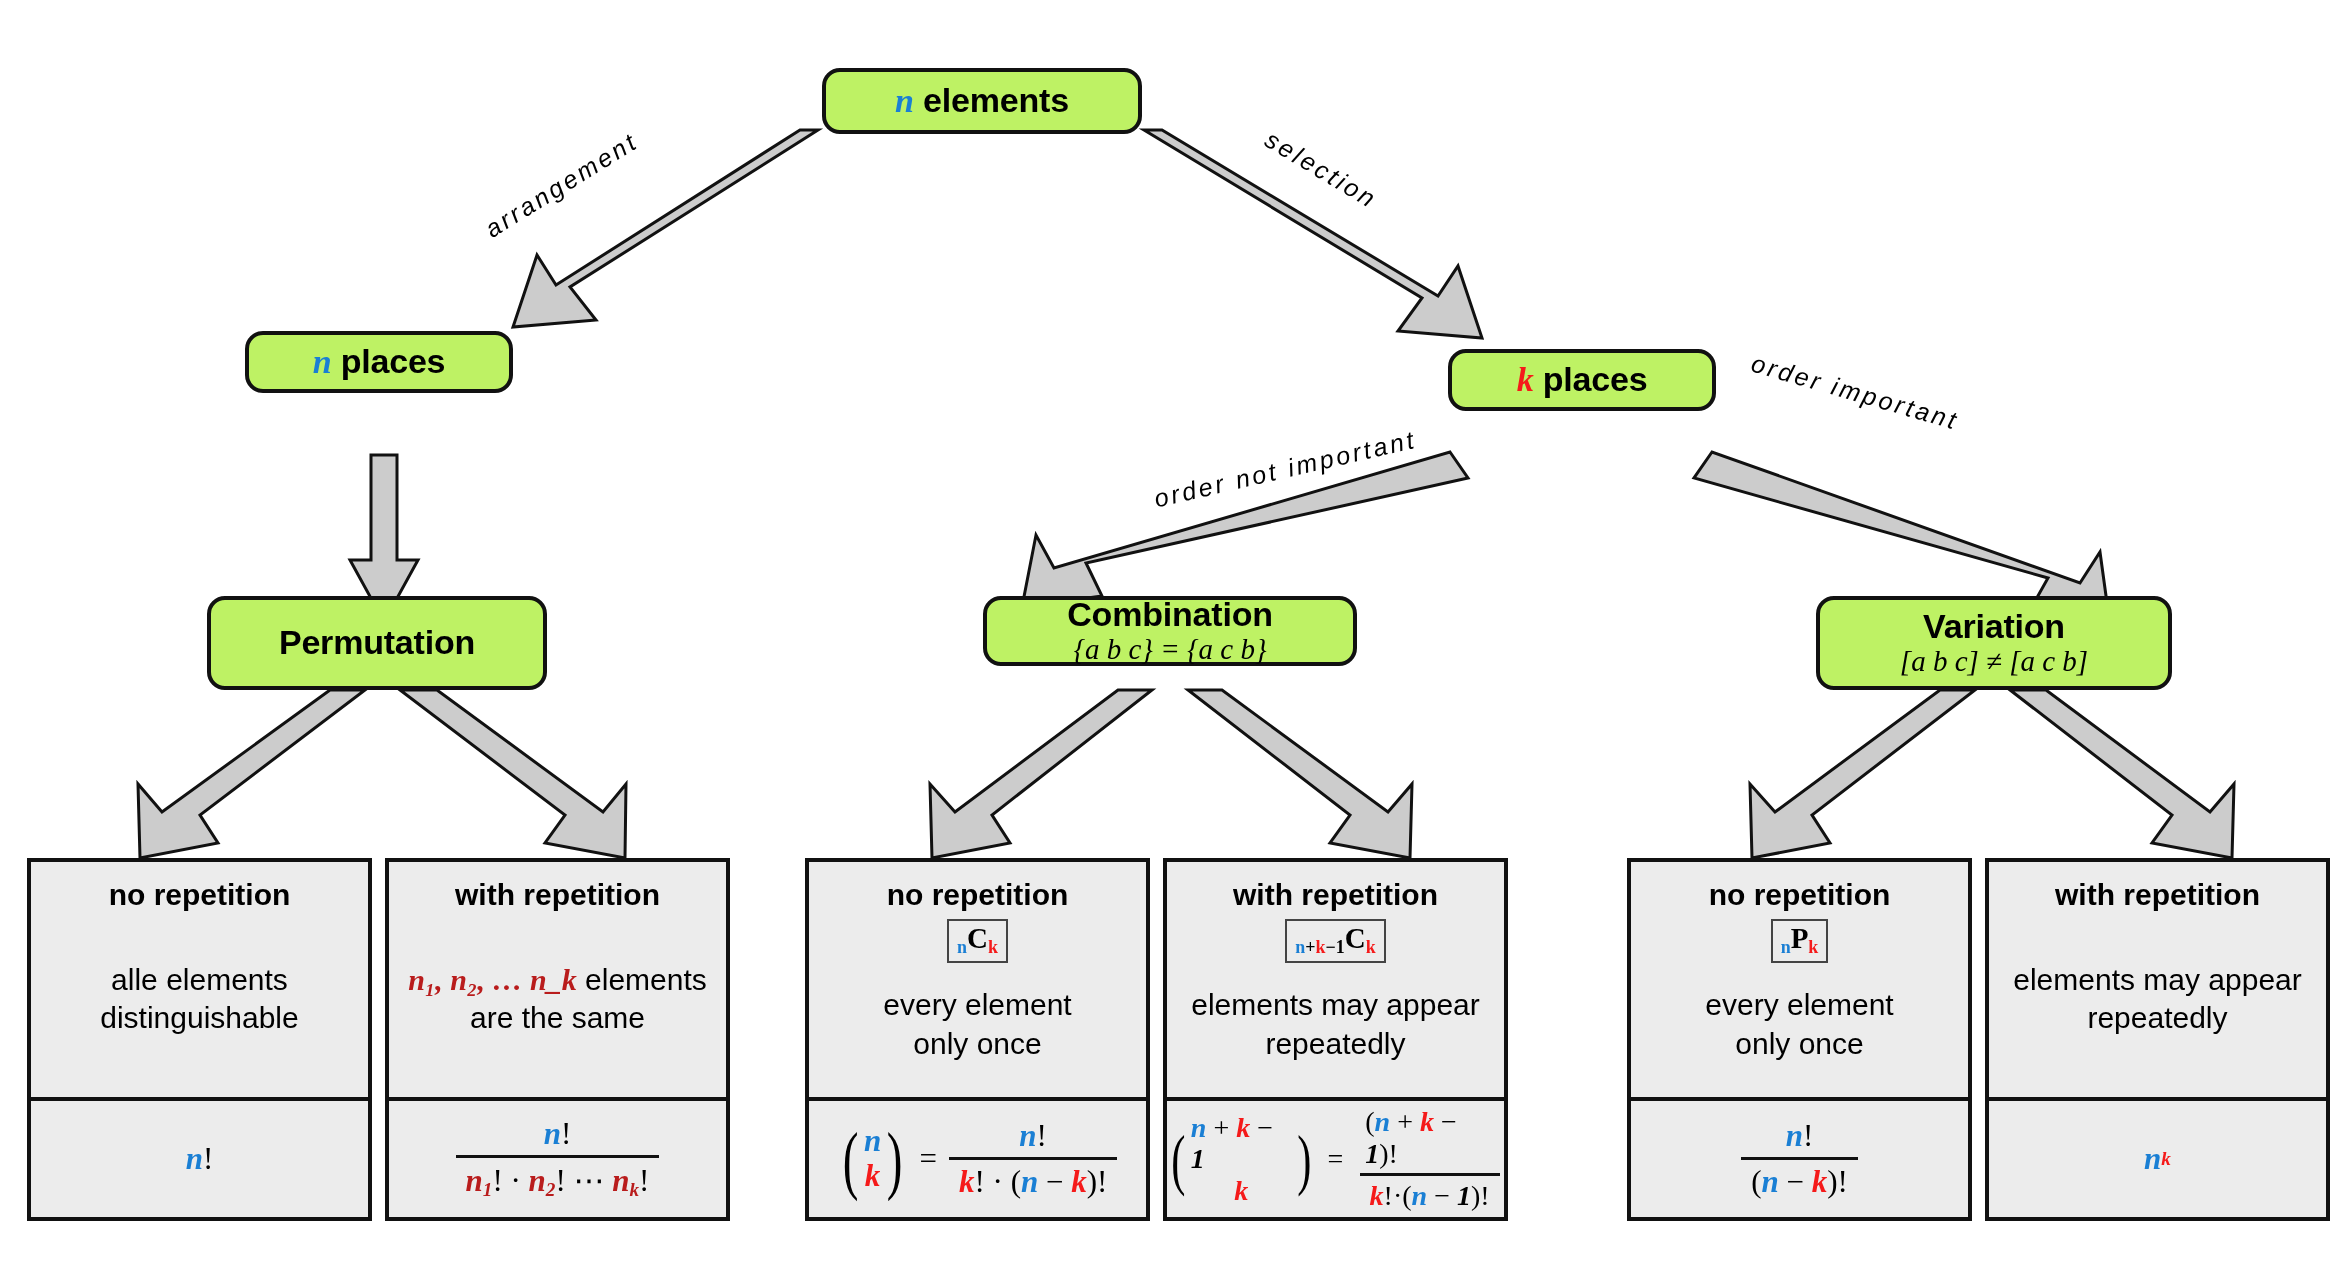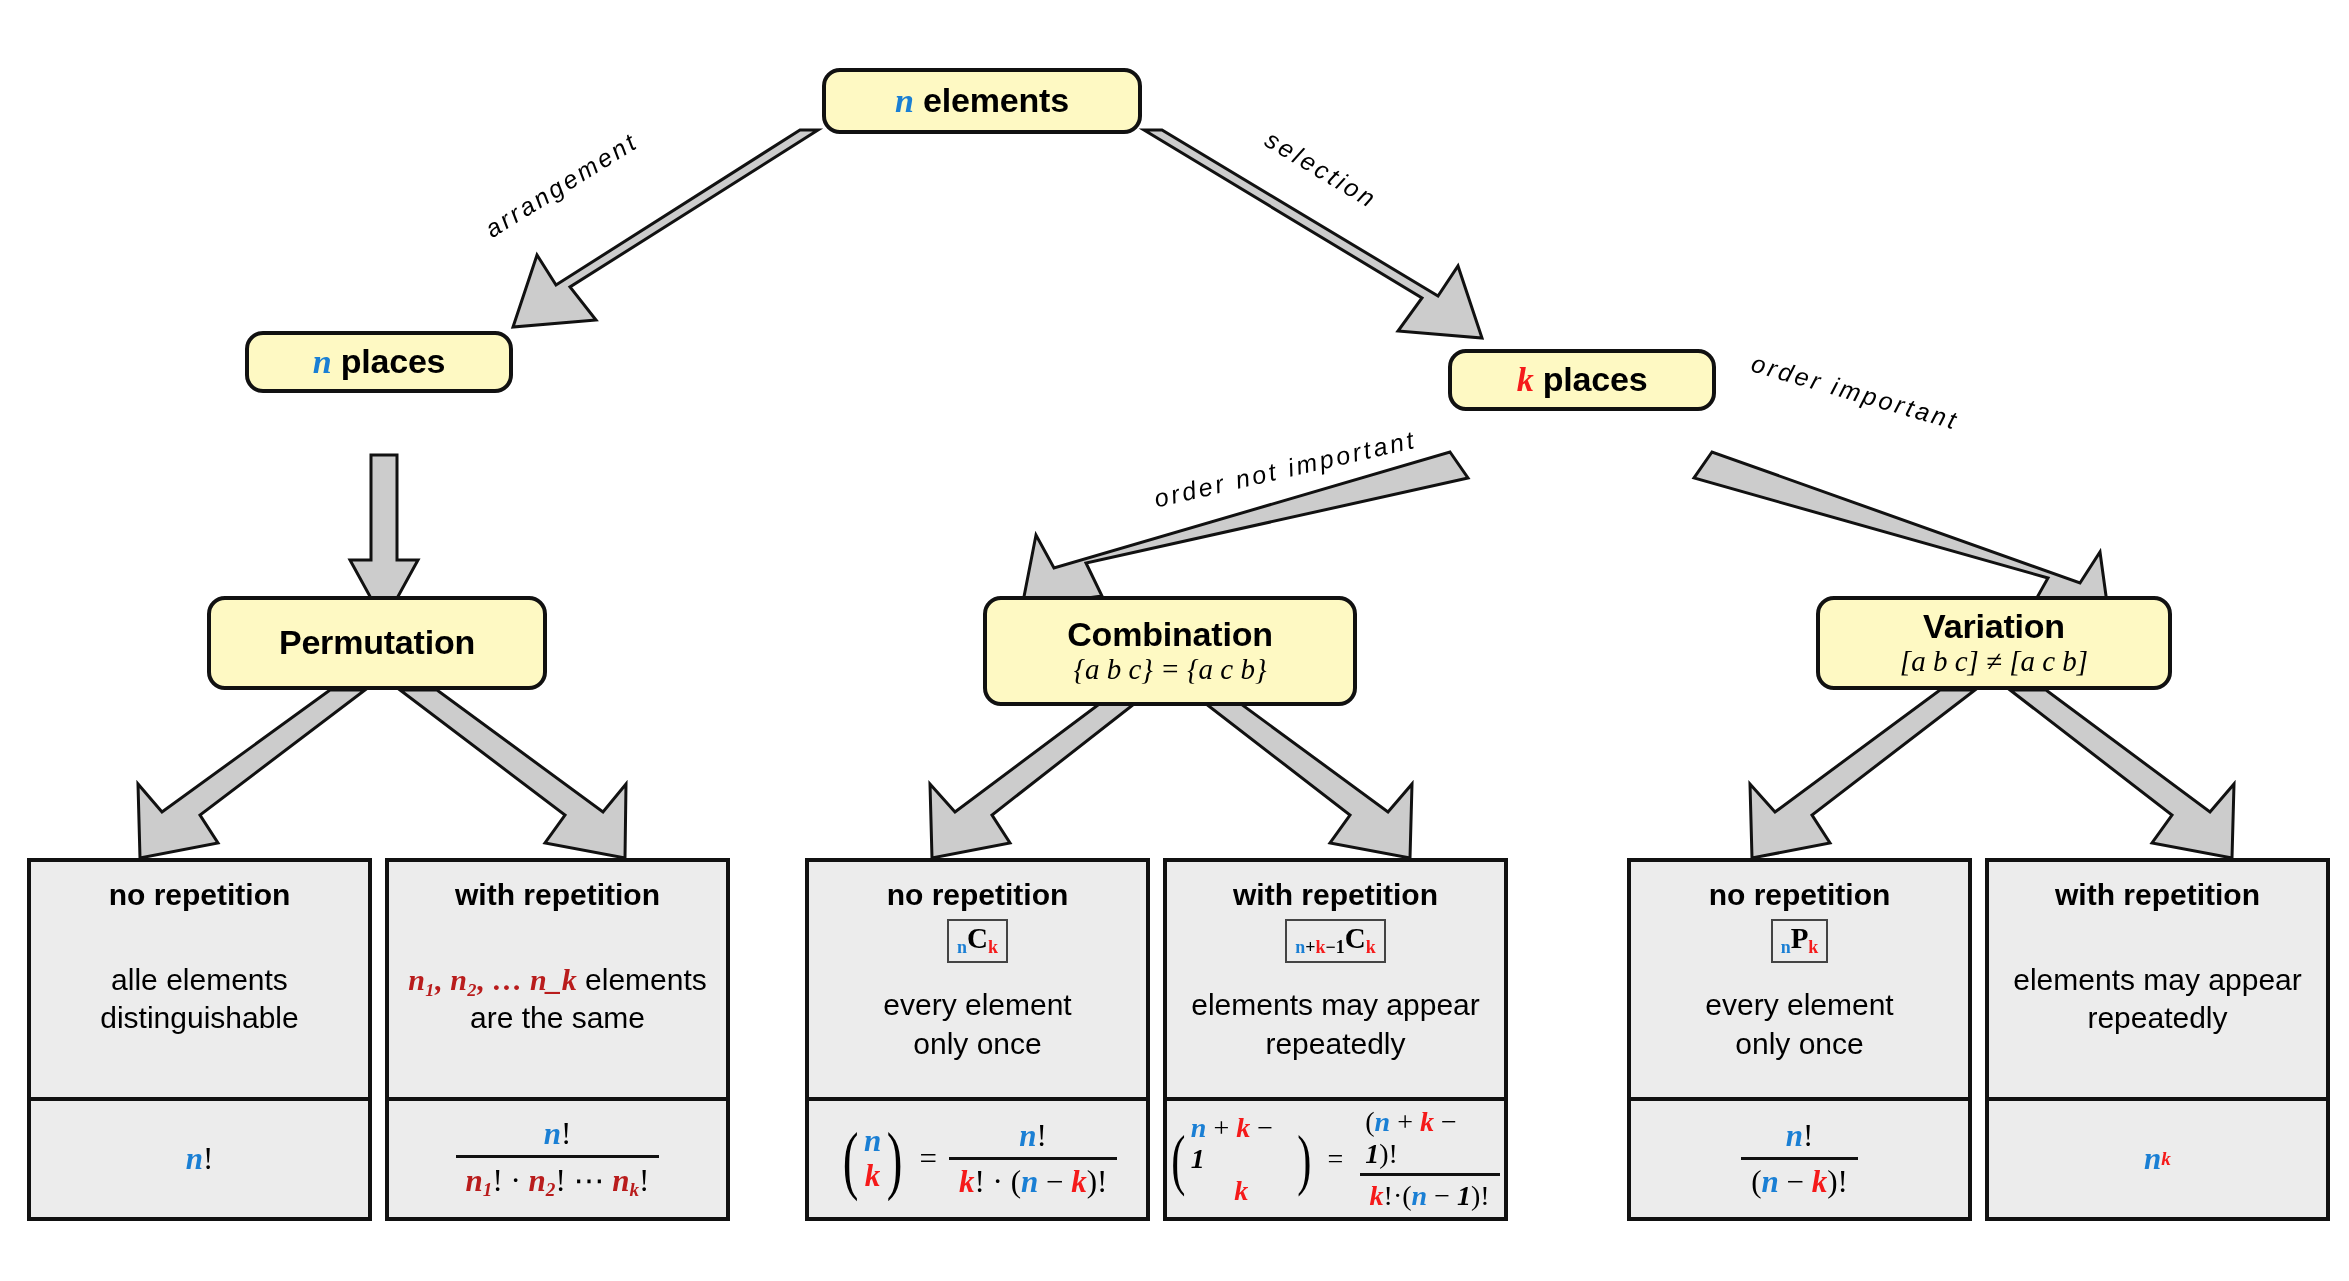--- a/index.html
+++ b/index.html
@@ -17,21 +17,21 @@
   svg.edges {
     position: absolute; left: 0; top: 0;
     width: 2349px; height: 1281px;
     pointer-events: none;
   }
 
   
   .node {
     position: absolute;
     box-sizing: border-box;
-    background: #fef9c3;
+    background: #bef264;
     border: 4px solid #111111;
     border-radius: 18px;
     display: flex;
     flex-direction: column;
     align-items: center;
     justify-content: center;
     text-align: right;
     z-index: 3;
   }
   .node .title {
@@ -189,21 +189,21 @@
   </div>
 
   <div class="node" style="left:1448px; top:331px; width:268px; height:62px;margin-top:18px;">
     <div class="title"><span class="m red">k</span> <span>places</span></div>
   </div>
 
   <div class="node" style="left:207px; top:596px; width:340px; height:94px;">
     <div class="title">Permutation</div>
   </div>
 
-  <div class="node" style="left:983px; top:596px; width:374px; height:110px;">
+  <div class="node" style="left:983px; top:596px; width:374px; height:70px;">
     <div class="title">Combination</div>
     <div class="sub">{a b c} = {a c b}</div>
   </div>
 
   <div class="node" style="left:1816px; top:596px; width:356px; height:94px;">
     <div class="title">Variation</div>
     <div class="sub">[a b c] ≠ [a c b]</div>
   </div>
 
   <div class="leaf" style="left:27px; top:858px; width:345px; height:363px;">

